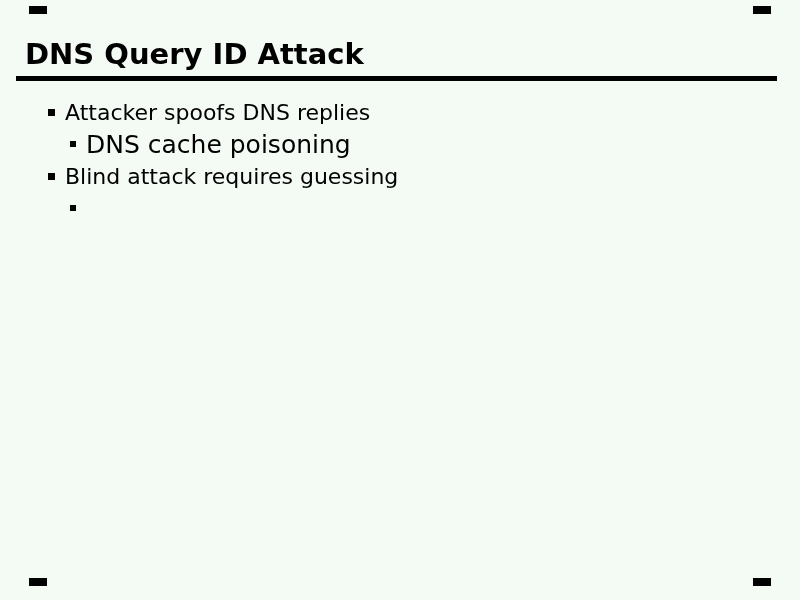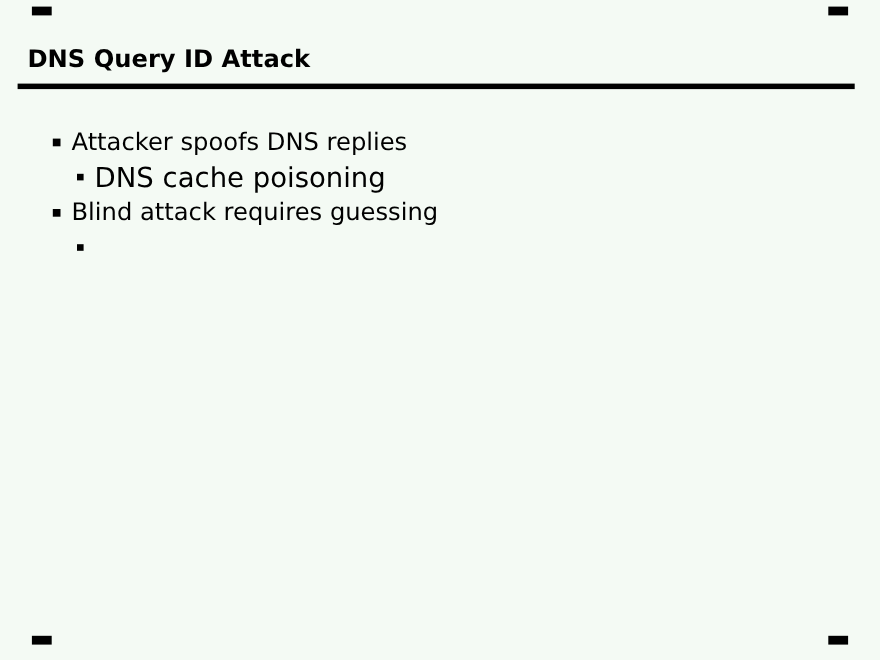--- a/index.html
+++ b/index.html
@@ -27,37 +27,37 @@
   }
   .corner.tl { left: 29px;  top: 6px; }
   .corner.tr { left: 753px; top: 6px; }
   .corner.bl { left: 29px;  top: 578px; }
   .corner.br { left: 753px; top: 578px; }
   .title {
     position: absolute;
     left: 25px;
     top: 40px;
     margin: 0;
-    font-size: 22px;
+    font-size: 29px;
     font-weight: 600;
     line-height: 29px;
     white-space: nowrap;
   }
   .rule {
     position: absolute;
     left: 16px;
     top: 76px;
     width: 761px;
     height: 5px;
     background: var(--rule, #000000);
   }
   .bullets {
     position: absolute;
     left: 0;
-    top: 113px;
+    top: 96px;
     width: 714px;
   }
   .row {
     display: flex;
     align-items: center;
     height: 32px;
     white-space: nowrap;
   }
   .row .sq {
     flex: 0 0 auto;

